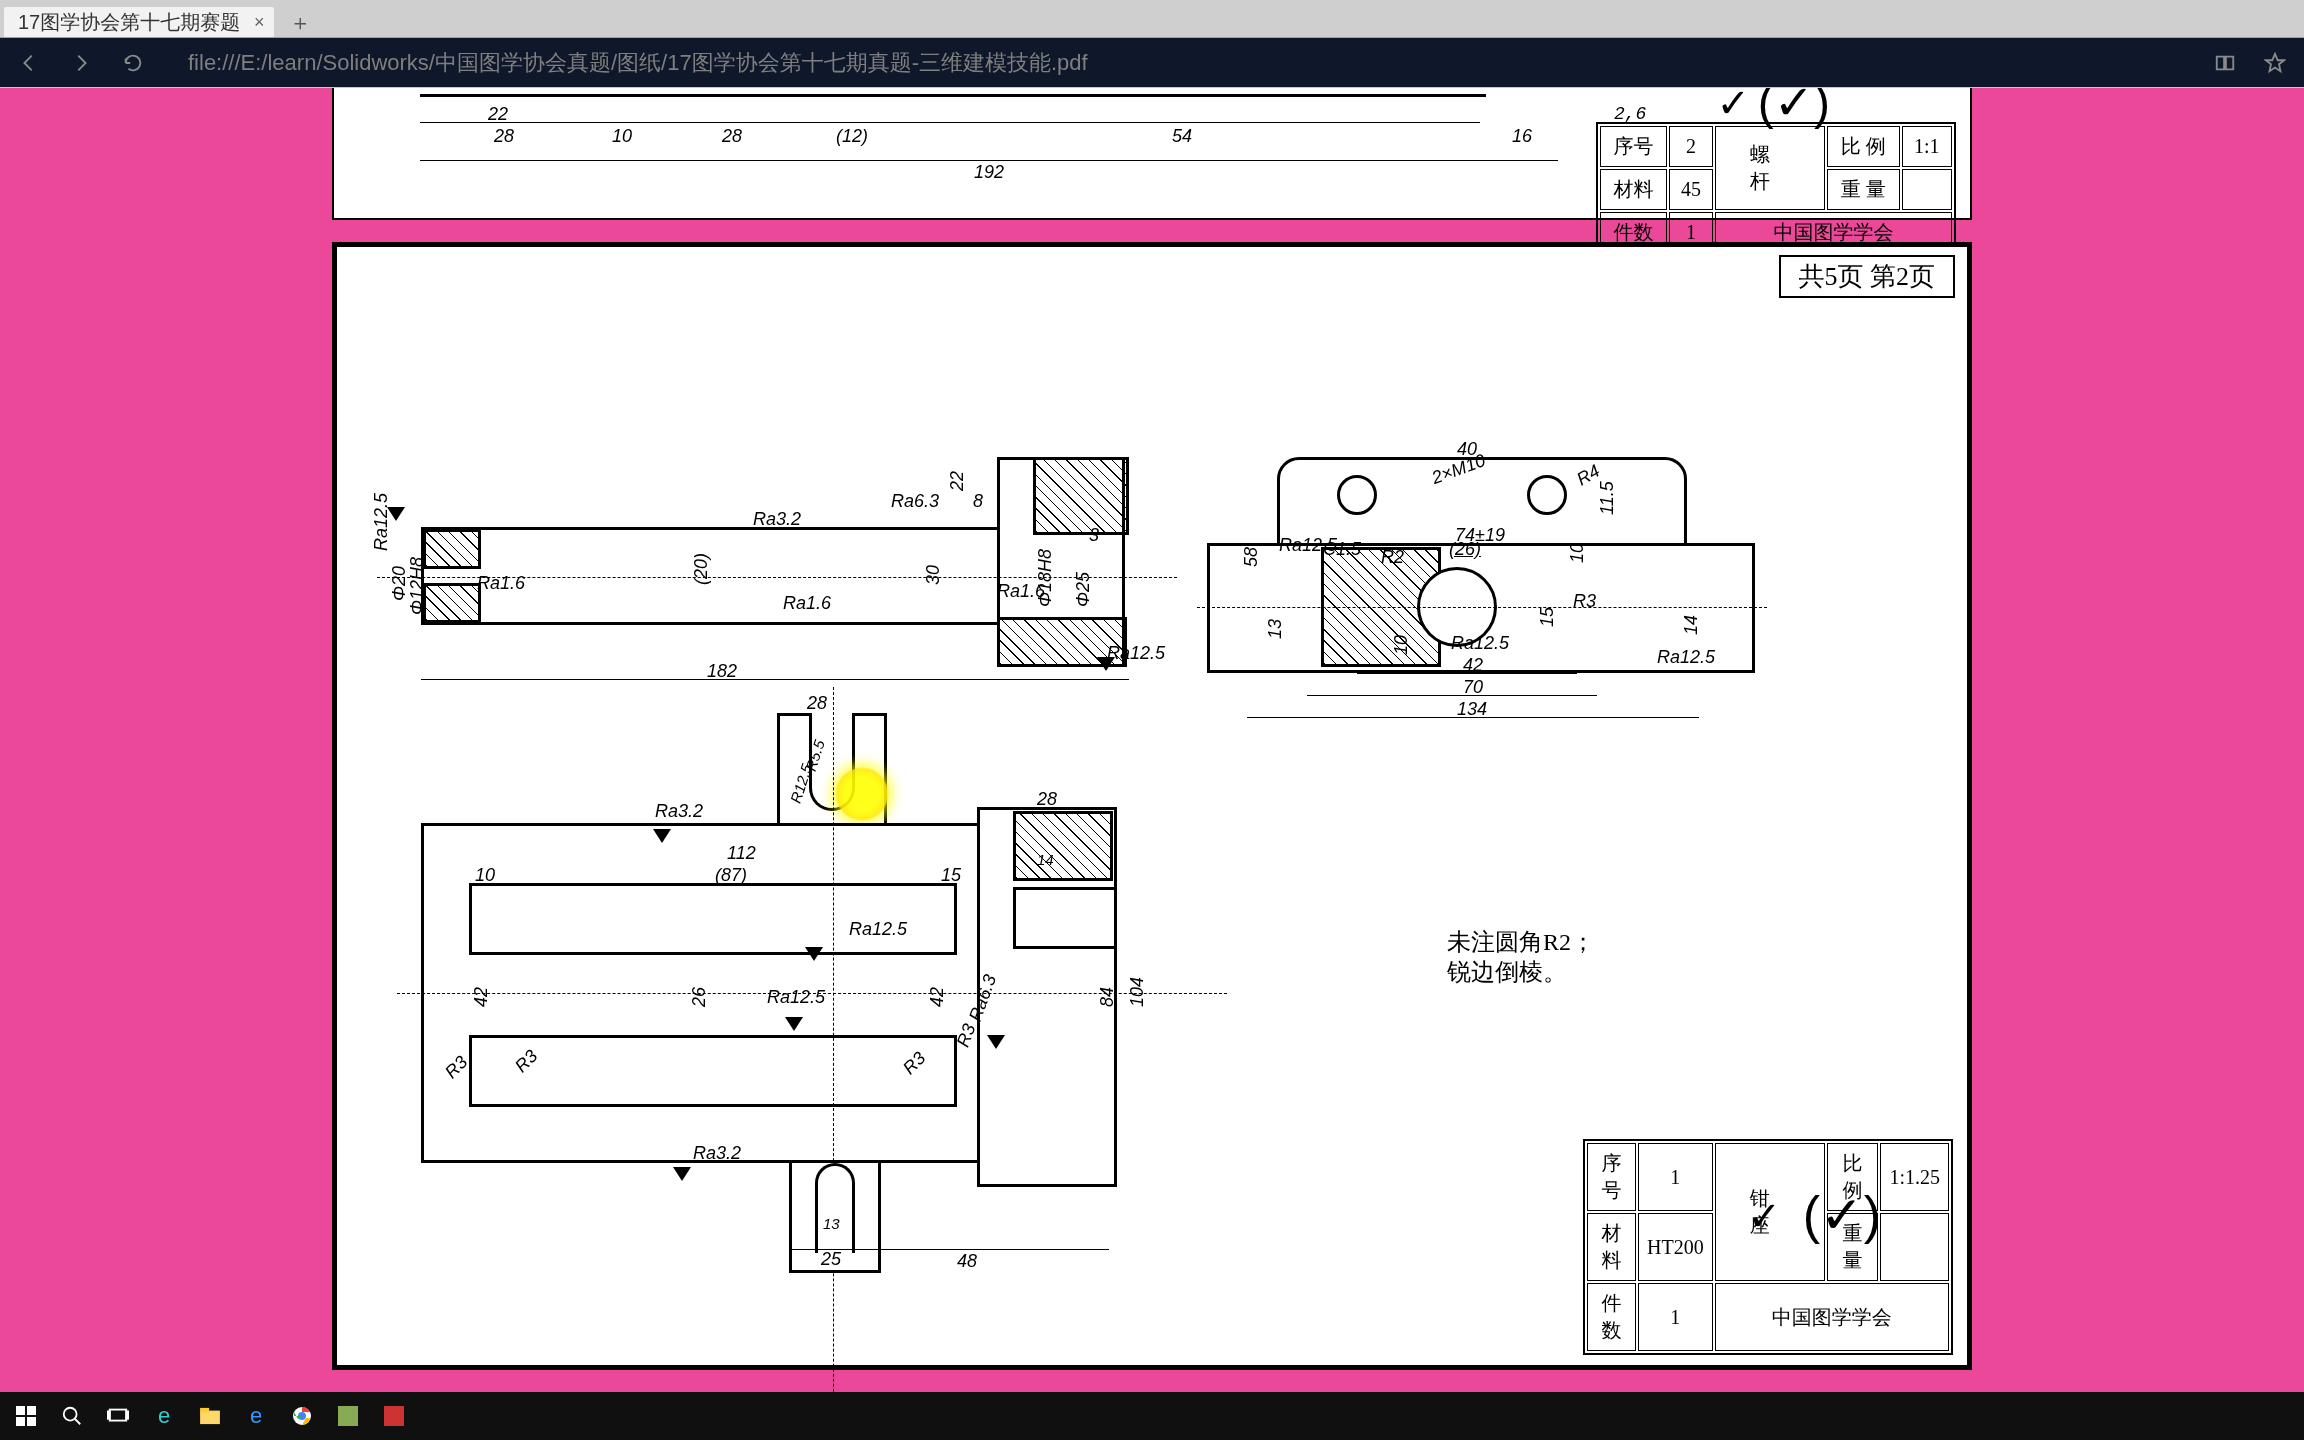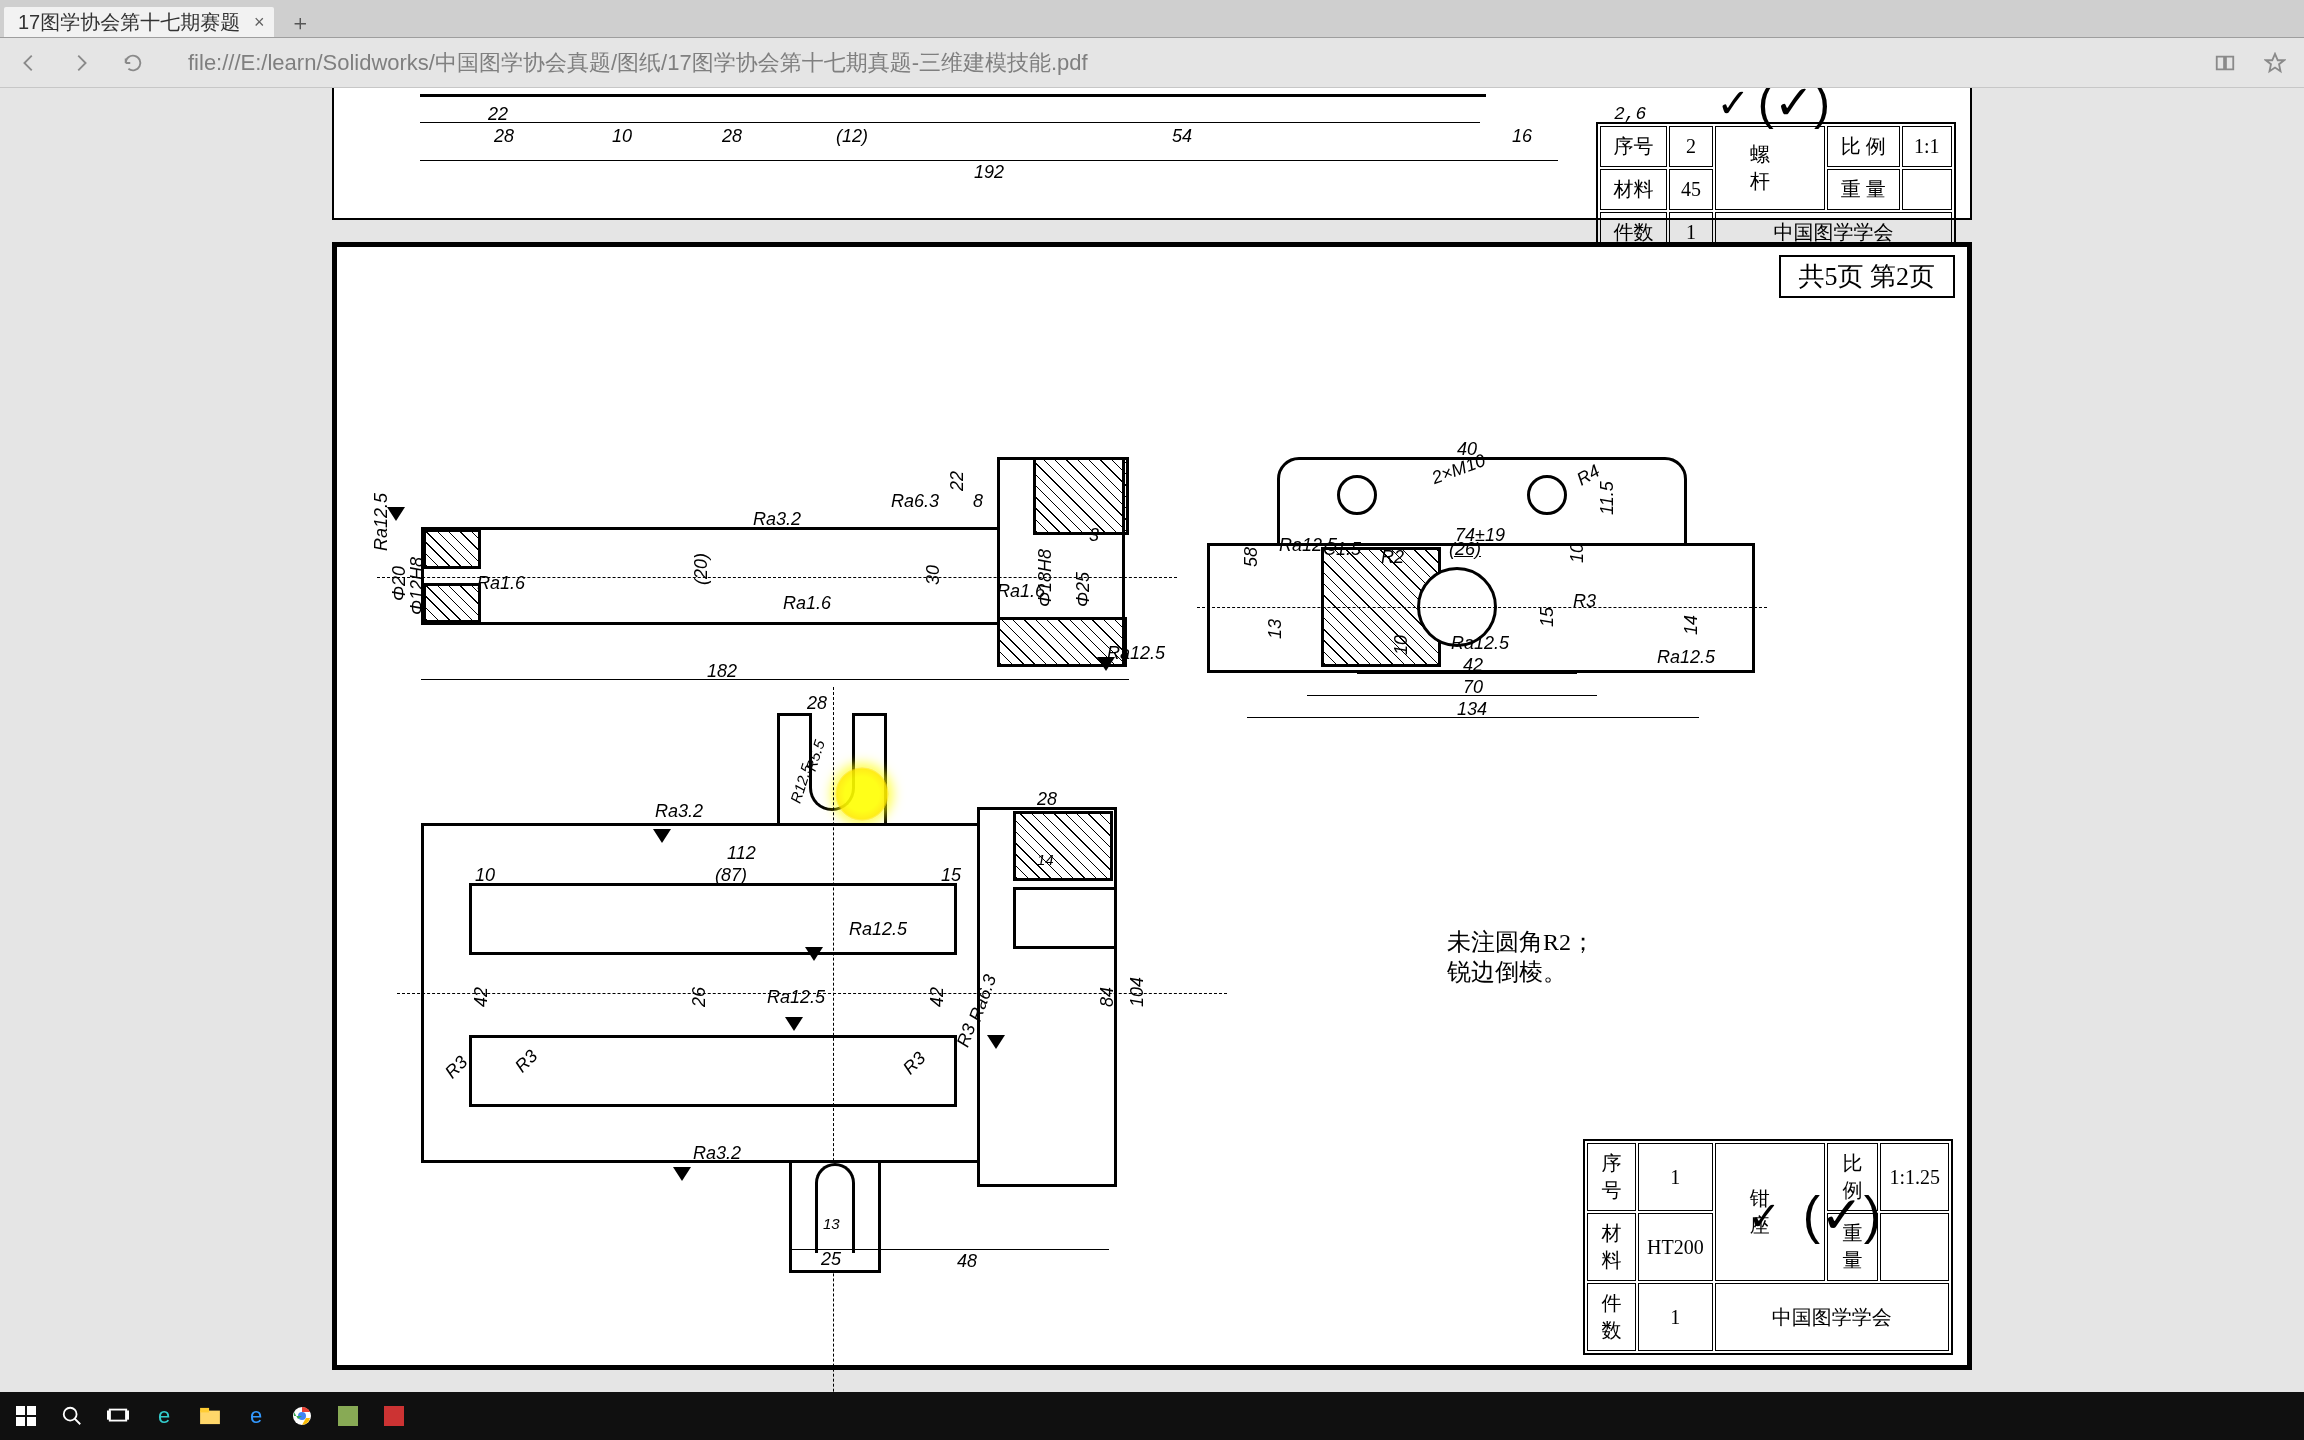--- a/index.html
+++ b/index.html
@@ -3,27 +3,27 @@
 <meta charset="utf-8">
 <style>
   * { margin: 0; padding: 0; box-sizing: border-box; }
   html, body { width: 2304px; height: 1440px; font-family: "Segoe UI", sans-serif; overflow: hidden; background:#fff; }
   
   .tab-bar { height: 38px; background:#cfcfcf; display:flex; align-items:flex-end; border-bottom:1px solid #9e9e9e; }
   .tab { display:flex; align-items:center; background:#f2f2f2; height:30px; border-top-left-radius:2px; border-top-right-radius:2px; margin-left:4px; padding:0 6px 0 14px; font-size:20px; color:#333; min-width:230px; }
   .tab-close { margin-left:10px; width:18px; height:18px; display:inline-flex; align-items:center; justify-content:center; color:#616161; font-size:18px;}
   .tab-new { width:28px; height:28px; display:inline-flex; align-items:center; justify-content:center; margin-left:12px; color:#555; font-size:22px;}
   
-  .addr-bar { height: 50px; background:#e5e5e5; border-bottom:1px solid #c7c7c7; display:flex; align-items:center; padding:0 14px; gap:22px;}
+  .addr-bar { height: 50px; background:#0f172a; border-bottom:1px solid #c7c7c7; display:flex; align-items:center; padding:0 14px; gap:22px;}
   .nav-btn { width:30px; height:30px; display:inline-flex; align-items:center; justify-content:center; color:#8a8a8a; }
   .nav-btn svg { width:22px; height:22px; stroke:#8a8a8a; fill:none;}
   .addr-input { flex:1; font-size:22px; color:#7f7f7f; margin-left:18px; background:transparent;}
   .addr-right { margin-left:auto; display:flex; gap:20px; }
   
-  .viewer { position:relative; height: calc(100% - 38px - 50px - 48px); background:#e5e5e5; display:flex; flex-direction:column; align-items:center; overflow:hidden; }
+  .viewer { position:relative; height: calc(100% - 38px - 50px - 48px); background:#ec4899; display:flex; flex-direction:column; align-items:center; overflow:hidden; }
   
   .page-top-slim { width:1640px; background:#fff; border:2px solid #000; margin-top:-8px; }
   
   .pdf-page { position:relative; width:1640px; height:1128px; background:#fff; border:5px solid #000; margin-top:22px; }
   .dim-label { position:absolute; font-family: "Arial Narrow", Arial, sans-serif; font-style:italic; font-size:18px; color:#000; white-space:nowrap;}
   .dim-label.v { transform: rotate(-90deg); transform-origin: left top;}
   .line-h { position:absolute; height:1px; background:#000; }
   .thick { height:3px;}
   .hatch { position:absolute; background:
     repeating-linear-gradient(45deg, #000 0 1px, transparent 1px 8px);

